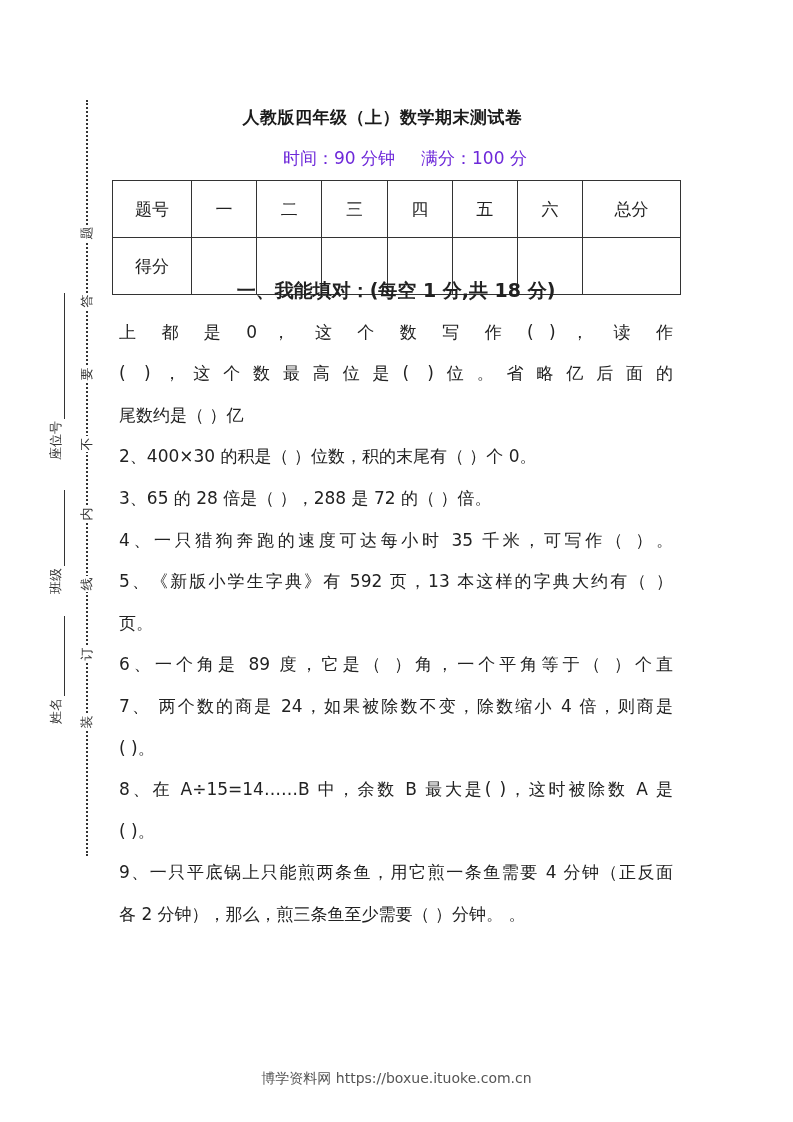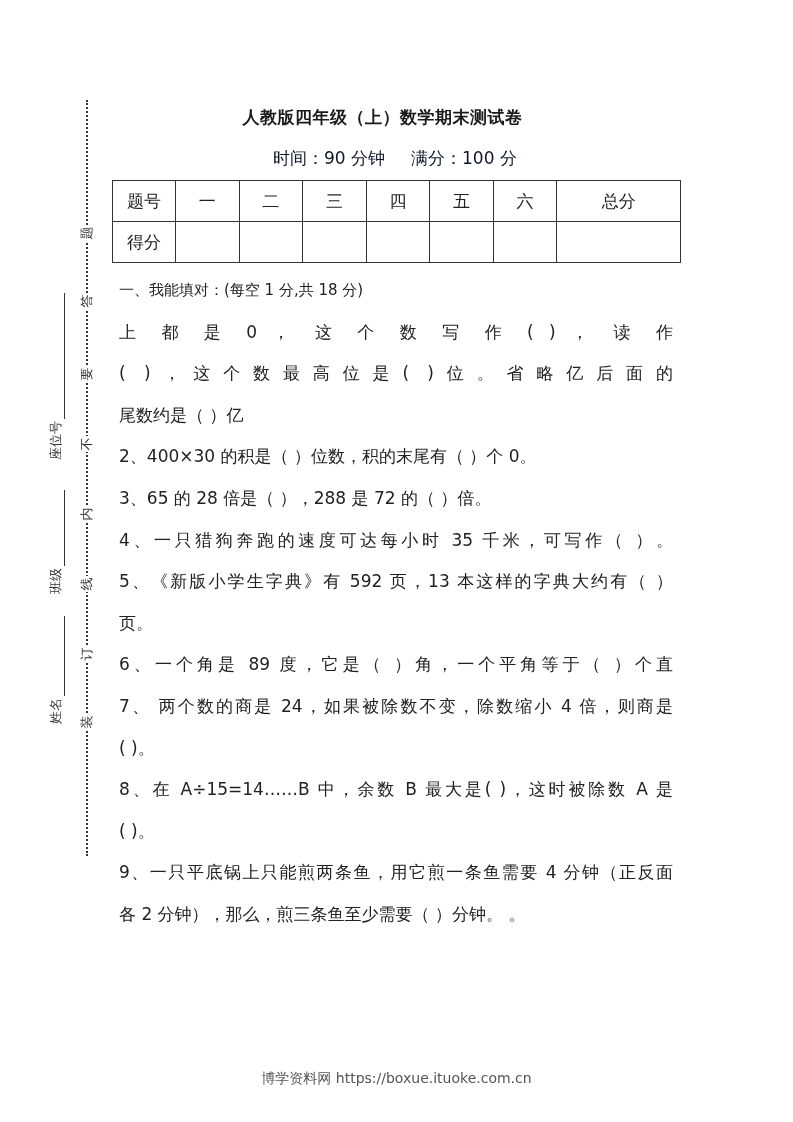--- a/index.html
+++ b/index.html
@@ -24,36 +24,36 @@
     }
     .side-field .line {
       display: inline-block; border-bottom: 1px solid #333; margin-left: 2px; height: 14px;
     }
     .title {
       position: absolute; left: 0; width: 793px; top: 106px; text-align: center;
       font-size: 17px; font-weight: bold; letter-spacing: 0.5px;
     }
     .title span { position: relative; left: -14px; }
     .subtitle {
-      position: absolute; left: 273px; top: 147px; font-size: 17px; color: #0f172a;
+      position: absolute; left: 283px; top: 147px; font-size: 17px; color: #6d28d9;
     }
     .subtitle .gap { display: inline-block; width: 26px; }
     table.score {
       position: absolute; left: 112px; top: 180px; width: 569px;
       border-collapse: collapse; font-size: 17px;
     }
     table.score td {
-      border: 1px solid #333; height: 40px; text-align: center; padding: 0; color: #222;
+      border: 1px solid #333; height: 40px; text-align: center; padding: 8px; color: #222;
     }
     table.score td:first-child { width: 62px; }
     .content {
       position: absolute; left: 119px; top: 270px; width: 554px;
       font-size: 17px; line-height: 41.6px; color: #222;
     }
-    .section-heading { font-weight: normal; font-size: 15px; }
+    .section-heading { font-weight: bold; font-size: 19px; text-align: center; }
     .q { text-align: justify; }
     .justify-line { text-align-last: justify; }
     .footer {
       position: absolute; left: 0; width: 793px; top: 1070px; text-align: center;
       font-size: 14px; color: #555;
     }
   </style>
 </head>
 <body>
 

